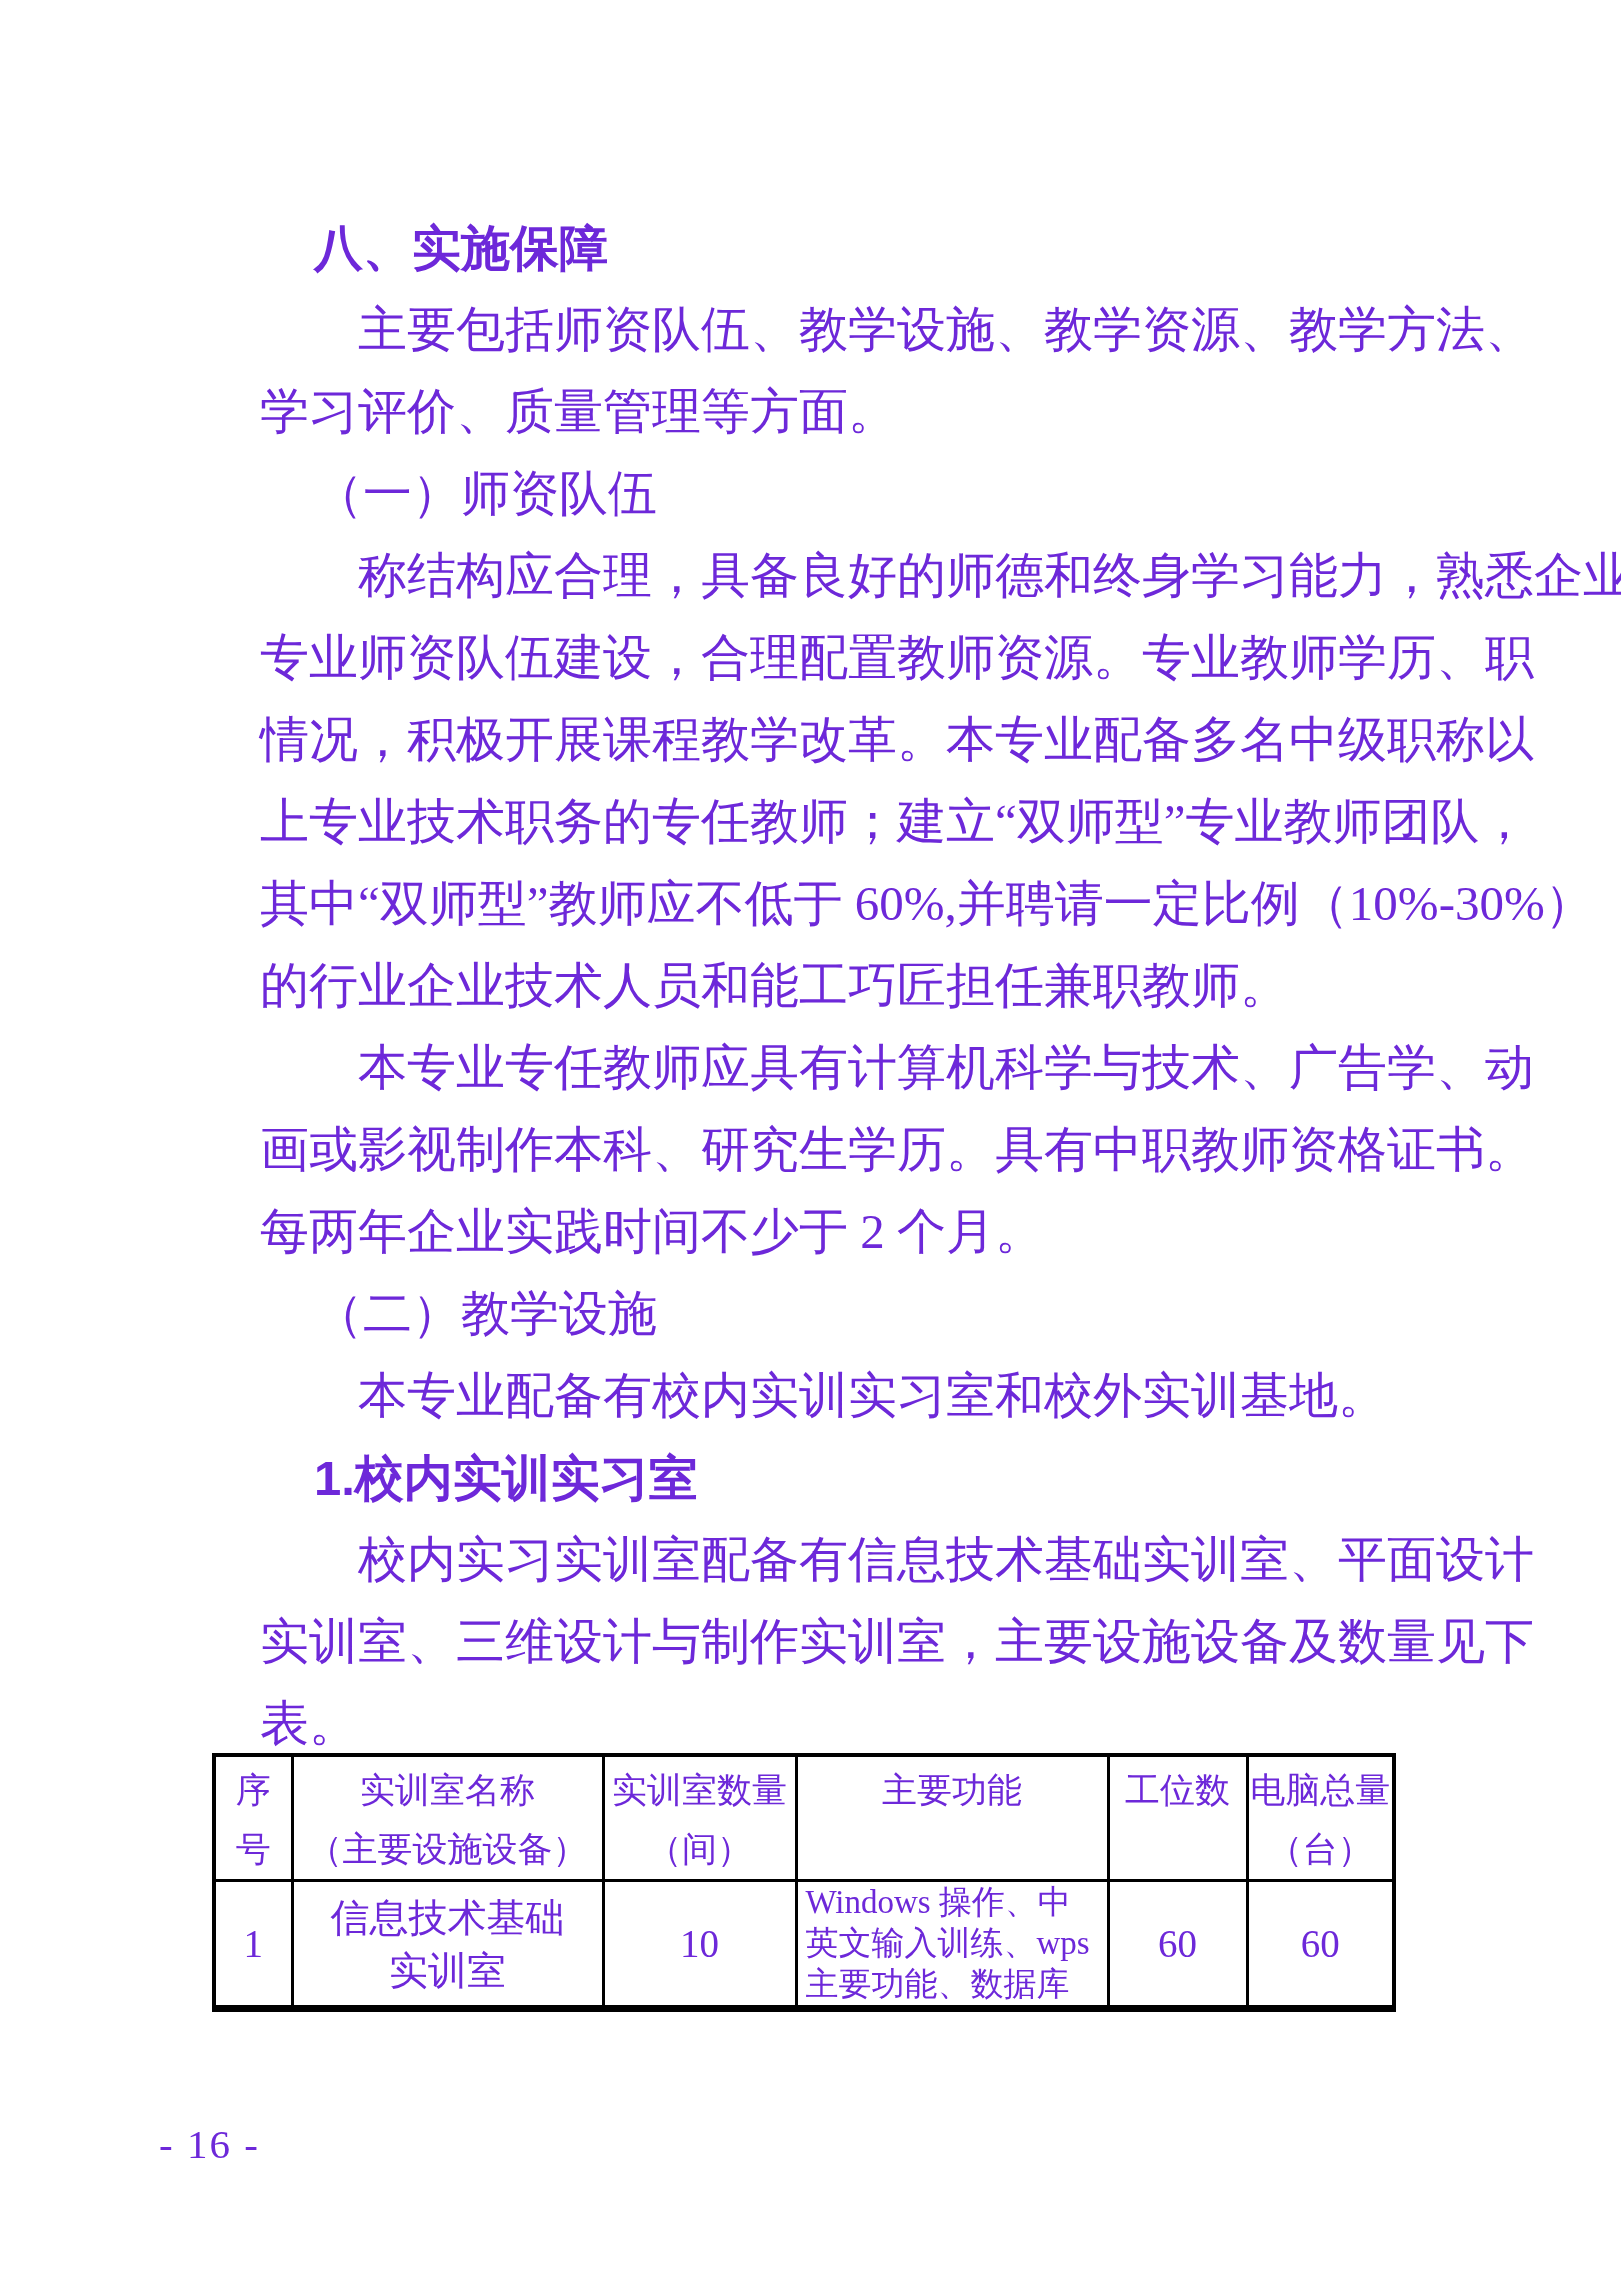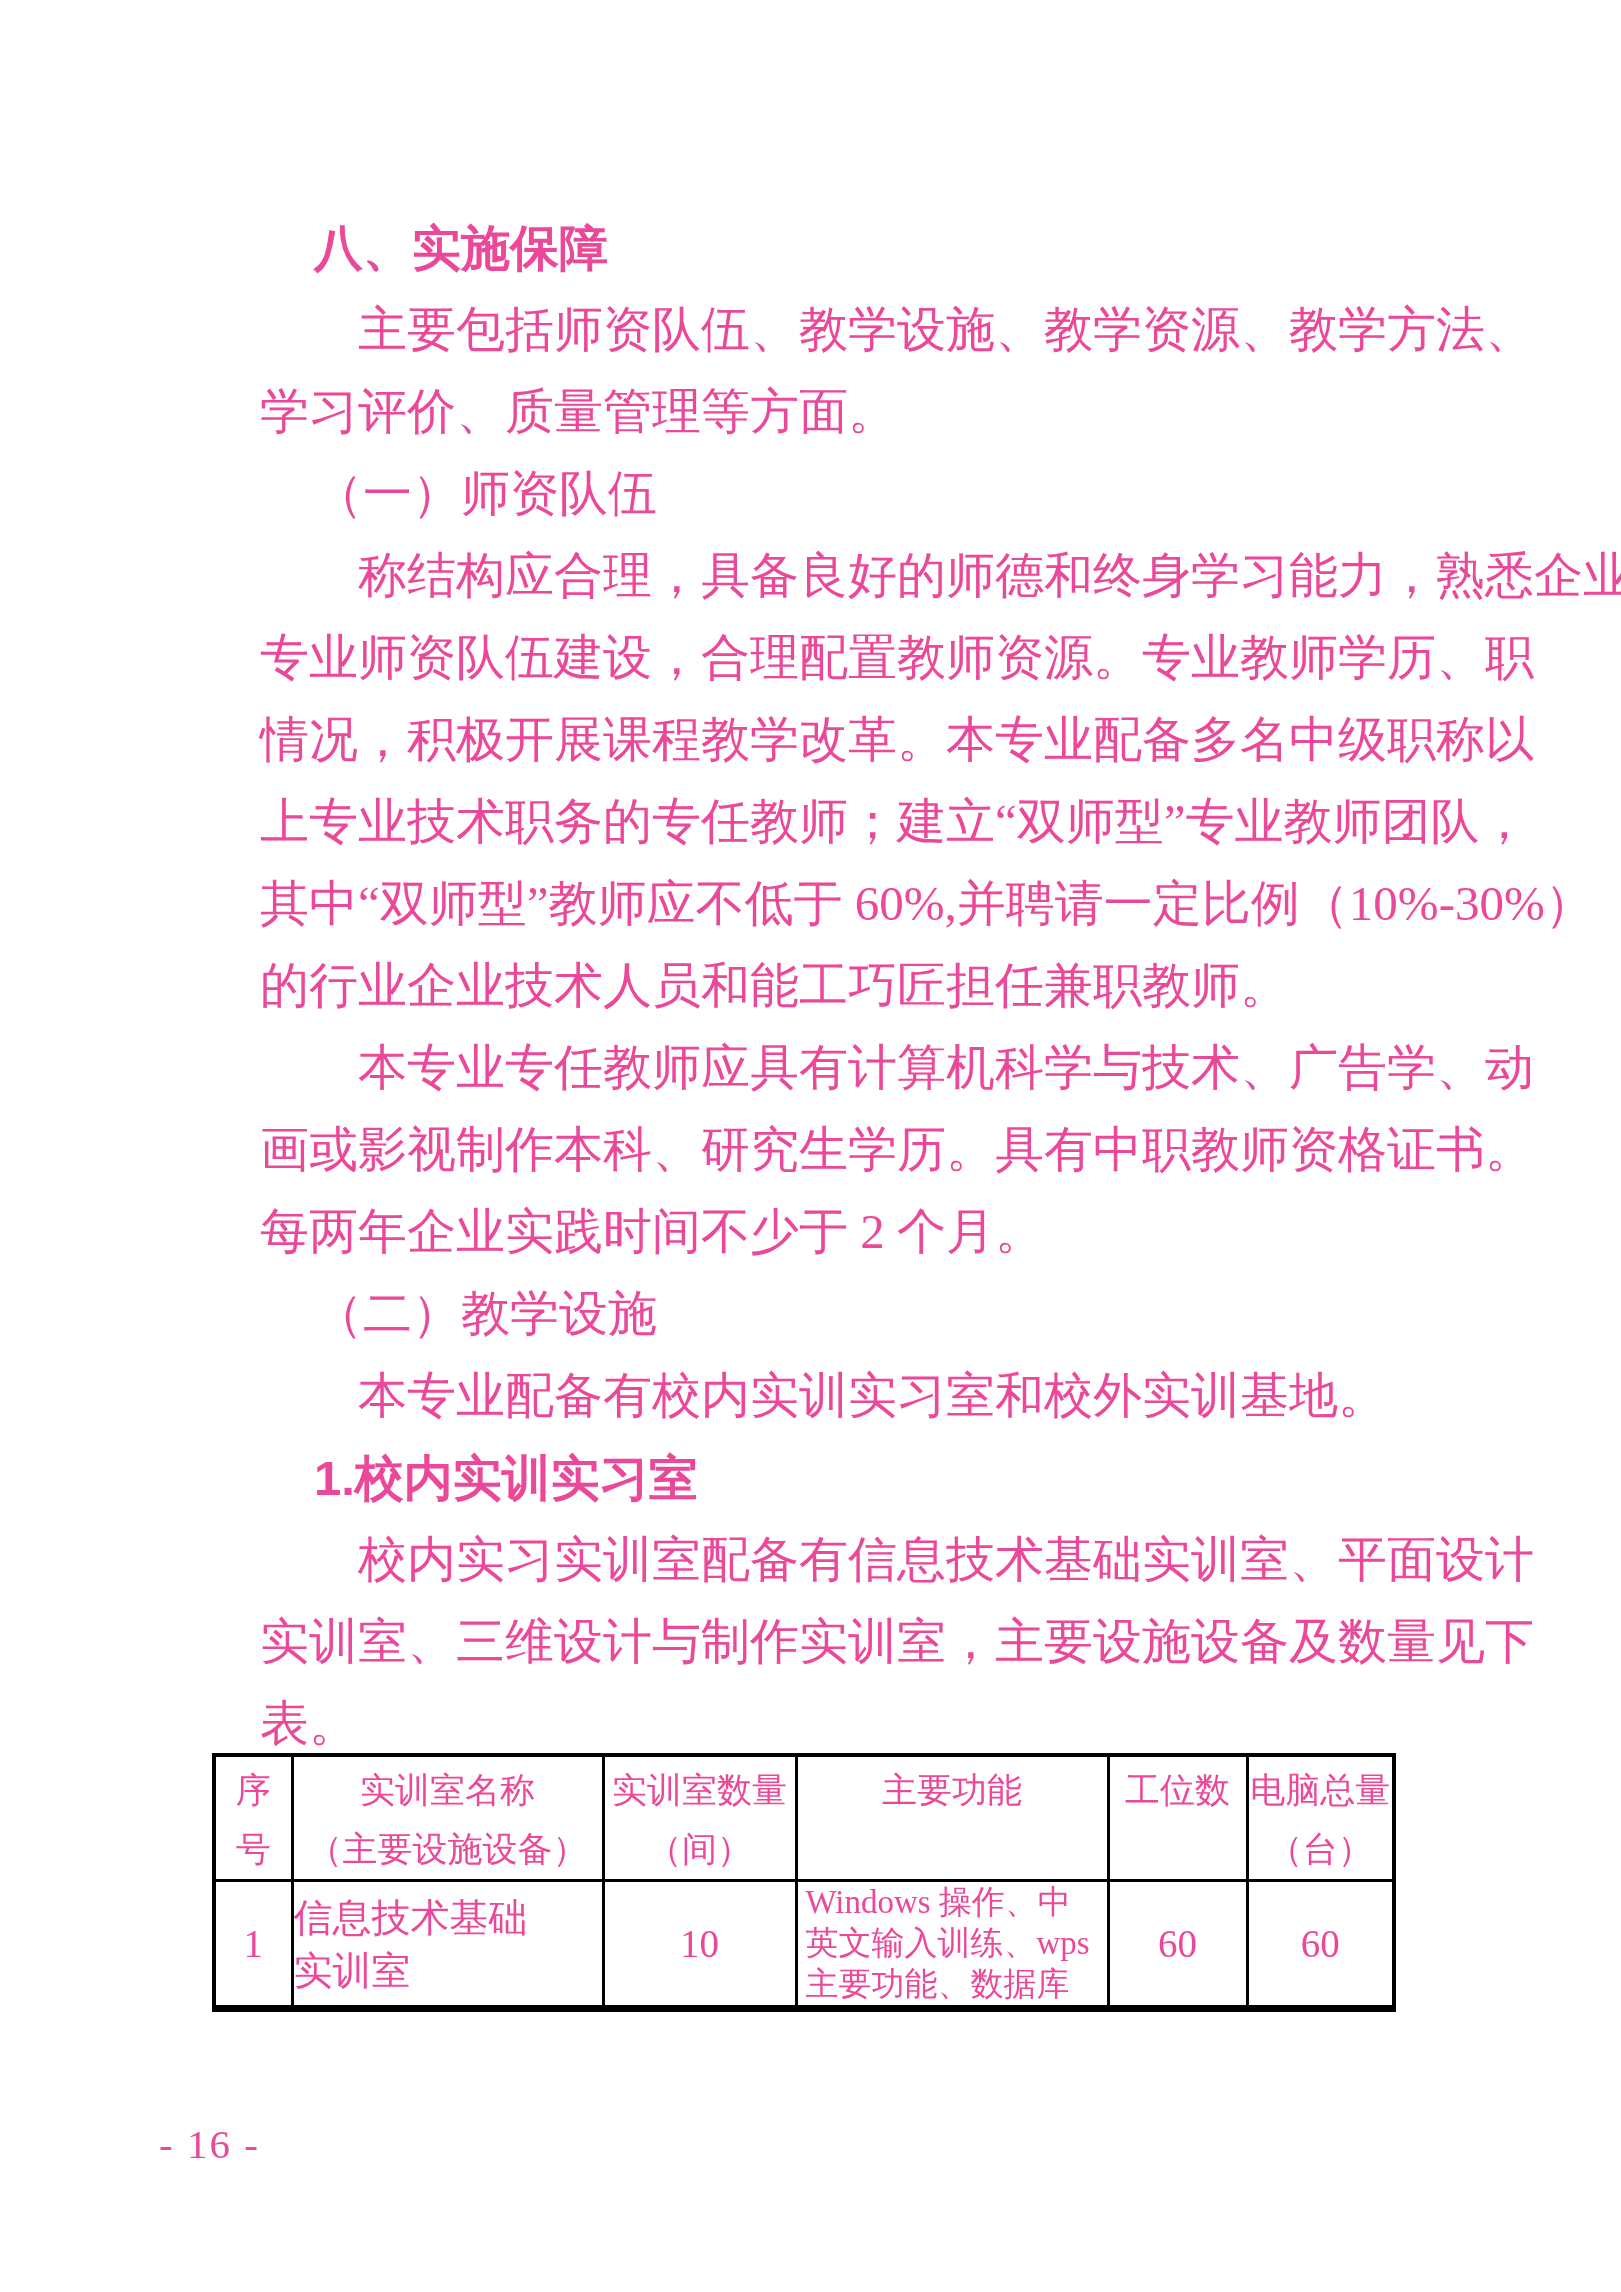--- a/index.html
+++ b/index.html
@@ -1,21 +1,21 @@
 <!DOCTYPE html>
 <html><head>
 <meta charset="utf-8">
 <style>
   html, body { margin: 0; padding: 0; background: #ffffff; }
   .page {
     position: relative;
     width: 1621px;
     height: 2293px;
     background: #ffffff;
-    color: #ec4899;
+    color: #6d28d9;
     font-family: "Liberation Serif", "DejaVu Serif", serif;
     overflow: hidden;
   }
   .column {
     position: absolute;
     left: 216px;
     top: 207px;
     width: 1176px;
   }
   
@@ -67,20 +67,21 @@
   .ftable tbody tr { height: 123px; }
   .cell-seq, .cell-count, .cell-ws, .cell-pc {
     font-size: 39px;
     text-align: center;
     vertical-align: middle;
   }
   .cell-name { vertical-align: middle; }
   .name-line {
     font-size: 39px;
     line-height: 53px;
+    text-align: center;
     white-space: nowrap;
   }
   .cell-func { vertical-align: top; overflow: visible; }
   .func-wrap { height: 123px; padding-left: 7.8px; overflow: visible; }
   .func-line {
     font-size: 33px;
     line-height: 41px;
     text-align: left;
     white-space: nowrap;
   }

